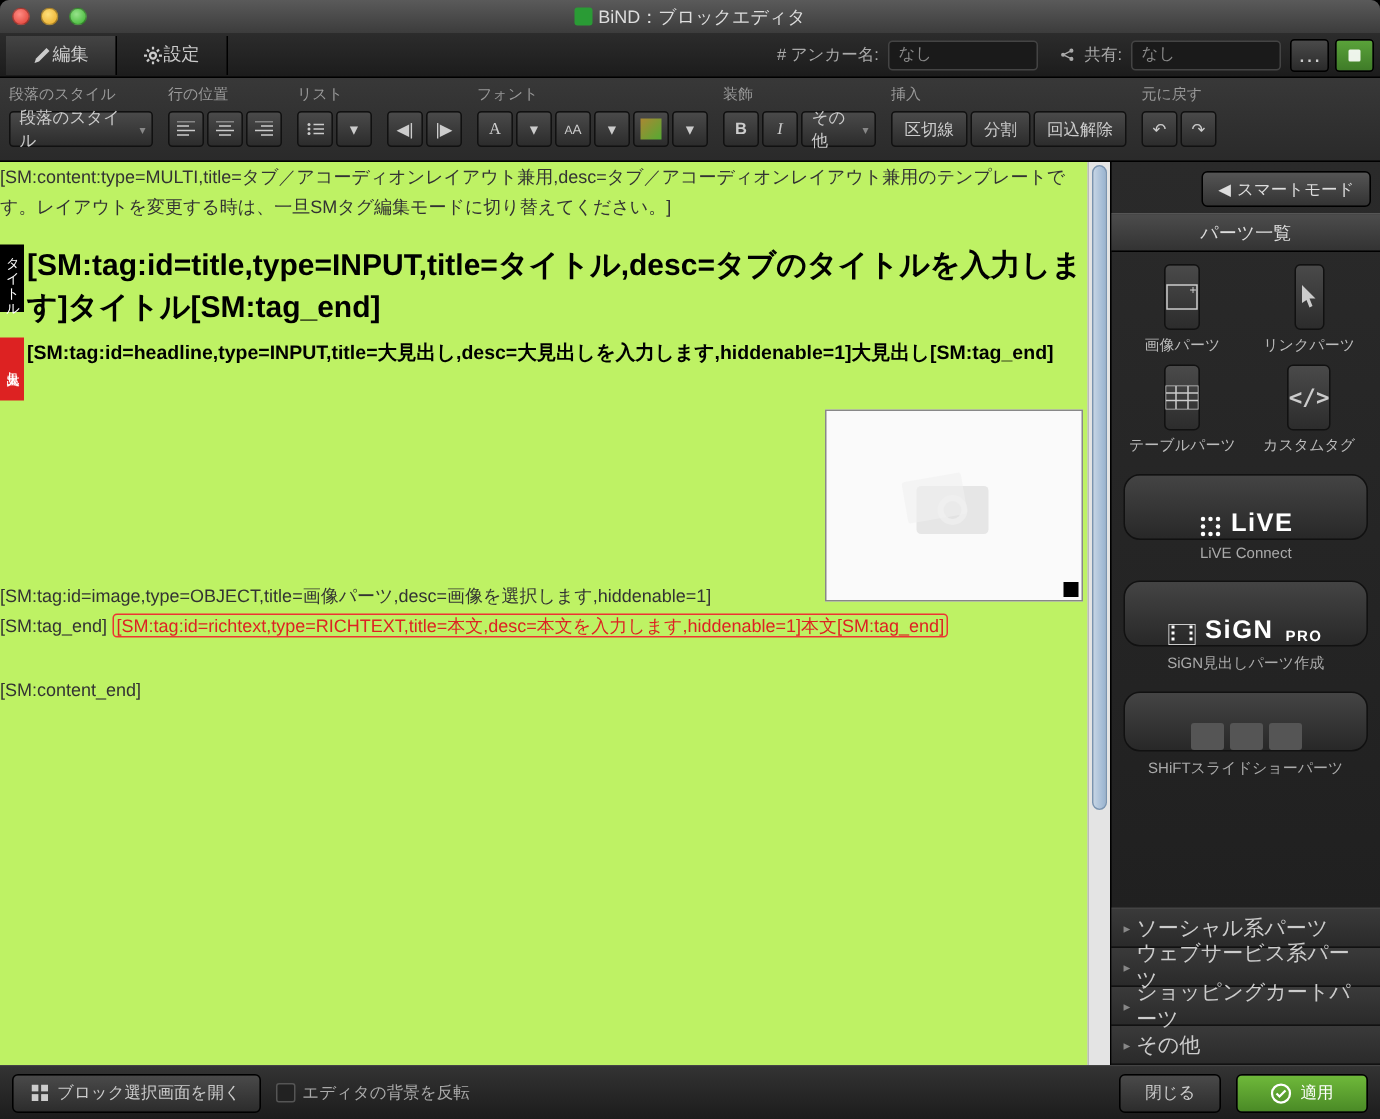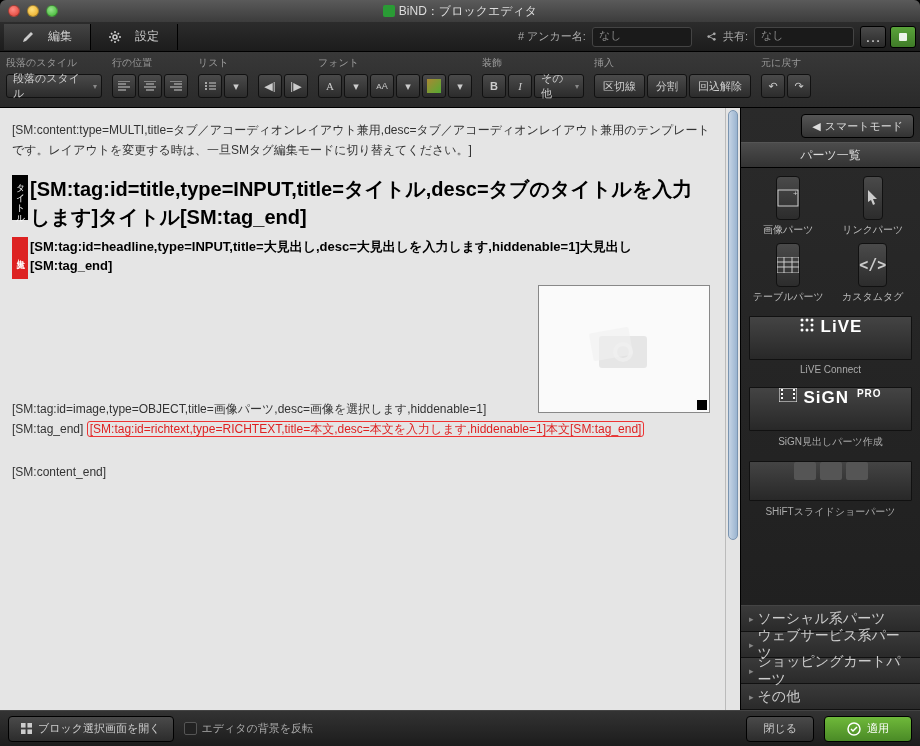--- a/index.html
+++ b/index.html
@@ -11,21 +11,21 @@
 .traffic{display:flex;gap:7px;align-items:center}
 .dot{width:12px;height:12px;border-radius:50%;border:1px solid rgba(0,0,0,0.3)}
 .dot.r{background:radial-gradient(circle at 40% 35%,#ff8b83,#dd3b30)}
 .dot.y{background:radial-gradient(circle at 40% 35%,#ffe07a,#e8a823)}
 .dot.g{background:radial-gradient(circle at 40% 35%,#97e38b,#38b22c)}
 .titletext{position:absolute;left:0;right:0;text-align:center;font-size:12px;color:#ddd;pointer-events:none;display:flex;justify-content:center;align-items:center;gap:4px}
 .app-ico{width:12px;height:12px;background:#2a9b35;border-radius:2px;display:inline-block}
 
 
 .toolbar1{height:30px;background:linear-gradient(#2c2c2c,#1c1c1c);display:flex;align-items:center;padding:0 4px;border-bottom:1px solid #000}
-.tab-btn{height:26px;padding:0 18px;display:flex;align-items:center;gap:14px;font-size:12px;color:#ccc;cursor:pointer;border-right:1px solid #000}
+.tab-btn{height:26px;padding:0 18px;display:flex;align-items:center;gap:1px;font-size:12px;color:#ccc;cursor:pointer;border-right:1px solid #000}
 .tab-btn.active{background:linear-gradient(#444,#2a2a2a)}
 .spacer{flex:1}
 .anchor-area{display:flex;align-items:center;gap:6px;font-size:11px;color:#aaa}
 .input-dark{background:#1a1a1a;border:1px solid #444;height:20px;padding:0 6px;color:#888;font-size:11px;border-radius:3px}
 .icon-btn{width:26px;height:22px;background:linear-gradient(#4a4a4a,#2a2a2a);border:1px solid #000;border-radius:3px;display:flex;align-items:center;justify-content:center;color:#ccc;cursor:pointer}
 .icon-btn.green{background:linear-gradient(#5aa33a,#3f7b28);color:#fff}
 
 
 .toolbar2{height:56px;background:linear-gradient(#383838,#2a2a2a);display:flex;align-items:flex-start;padding:4px 6px 0;border-bottom:1px solid #000;gap:10px}
 .tgroup{display:flex;flex-direction:column;gap:2px}
@@ -33,21 +33,21 @@
 .tgroup-row{display:flex;gap:2px;align-items:center}
 .tbtn{height:24px;min-width:24px;padding:0 4px;background:linear-gradient(#4a4a4a,#2c2c2c);border:1px solid #111;border-radius:3px;color:#ccc;display:flex;align-items:center;justify-content:center;font-size:11px;cursor:pointer}
 .tbtn.wide{padding:0 8px}
 .select-dark{height:24px;background:linear-gradient(#4a4a4a,#2c2c2c);border:1px solid #111;border-radius:3px;color:#ccc;font-size:11px;padding:0 18px 0 6px;display:flex;align-items:center;position:relative}
 .select-dark::after{content:"▾";position:absolute;right:4px;color:#888;font-size:8px}
 .font-a{font-family:serif}
 .color-sw{width:14px;height:14px;background:linear-gradient(135deg,#a83,#5a3)}
 
 
 .main{flex:1;display:flex;overflow:hidden}
-.editor{flex:1;background:#e5e5e5;padding:12px;font-size:13px;color:#000;line-height:1.7;position:relative;overflow-y:auto}
+.editor{flex:1;background:#bef264;font-size:13px;color:#000;line-height:1.7;position:relative;overflow-y:auto}
 .editor-scroll{position:absolute;right:0;top:0;bottom:0;width:15px;background:#e4e4e4;border-left:1px solid #bbb}
 .scroll-thumb{position:absolute;left:2px;right:2px;top:2px;height:430px;background:linear-gradient(90deg,#c5d4e5,#9ab4d0);border-radius:6px;border:1px solid #7a94b0}
 .ed-content{padding-right:18px}
 .desc-text{font-size:12px;color:#333}
 .title-line{display:flex;align-items:flex-start;gap:2px;margin-top:14px}
 .vbadge{width:16px;min-height:42px;background:#000;color:#fff;font-size:9px;writing-mode:vertical-rl;text-orientation:upright;display:flex;align-items:center;justify-content:center;padding:2px 0}
 .vbadge.red{background:#d22}
 .title-big{font-size:20px;font-weight:bold;line-height:1.4;flex:1}
 .headline-text{font-size:13px;font-weight:bold;line-height:1.5;flex:1}
 .img-placeholder{float:right;width:172px;height:128px;border:1px solid #888;margin:6px 0 6px 10px;position:relative;display:flex;align-items:center;justify-content:center;background:#fafafa}
@@ -57,21 +57,21 @@
 .highlight-red{border:1.5px solid #e33;border-radius:3px;padding:0 2px;color:#d22}
 
 
 .sidebar{width:180px;background:linear-gradient(#2a2a2a,#1e1e1e);display:flex;flex-direction:column;border-left:1px solid #000}
 .smart-btn{margin:6px 6px 4px auto;height:24px;padding:0 10px;background:linear-gradient(#555,#333);border:1px solid #000;border-radius:4px;color:#ddd;font-size:11px;display:flex;align-items:center;gap:4px;cursor:pointer}
 .panel-head{height:26px;background:linear-gradient(#4c4c4c,#333);display:flex;align-items:center;justify-content:center;font-size:12px;color:#ddd;border-top:1px solid #555;border-bottom:1px solid #000}
 .parts-grid{display:grid;grid-template-columns:1fr 1fr;gap:6px;padding:8px}
 .part-btn{height:44px;background:linear-gradient(#4a4a4a,#2c2c2c);border:1px solid #111;border-radius:4px;display:flex;align-items:center;justify-content:center;color:#ccc;cursor:pointer}
 .part-label{font-size:10px;color:#bbb;text-align:center}
 .part-cell{display:flex;flex-direction:column;align-items:center;gap:3px}
-.big-btn{margin:4px 8px;height:44px;background:linear-gradient(#444,#282828);border:1px solid #111;border-radius:1px;display:flex;align-items:flex-start;justify-content:center;color:#fff;font-size:17px;font-weight:bold;gap:6px;cursor:pointer;letter-spacing:1px}
+.big-btn{margin:4px 8px;height:44px;background:linear-gradient(#444,#282828);border:1px solid #111;border-radius:11px;display:flex;align-items:flex-end;justify-content:center;color:#fff;font-size:17px;font-weight:bold;gap:6px;cursor:pointer;letter-spacing:1px}
 .big-btn.sign{font-size:17px}
 .big-sub{font-size:10px;color:#aaa;text-align:center;margin-bottom:8px}
 .shift-icons{display:flex;gap:4px}
 .shift-icons span{width:22px;height:18px;background:#555;border-radius:2px}
 .side-spacer{flex:1}
 .accordion{border-top:1px solid #444}
 .acc-item{height:26px;background:linear-gradient(#3a3a3a,#2a2a2a);border-bottom:1px solid #111;display:flex;align-items:center;padding:0 8px;font-size:14px;color:#ccc;cursor:pointer;gap:4px}
 .acc-item::before{content:"▸";font-size:9px;color:#888}
 
 

